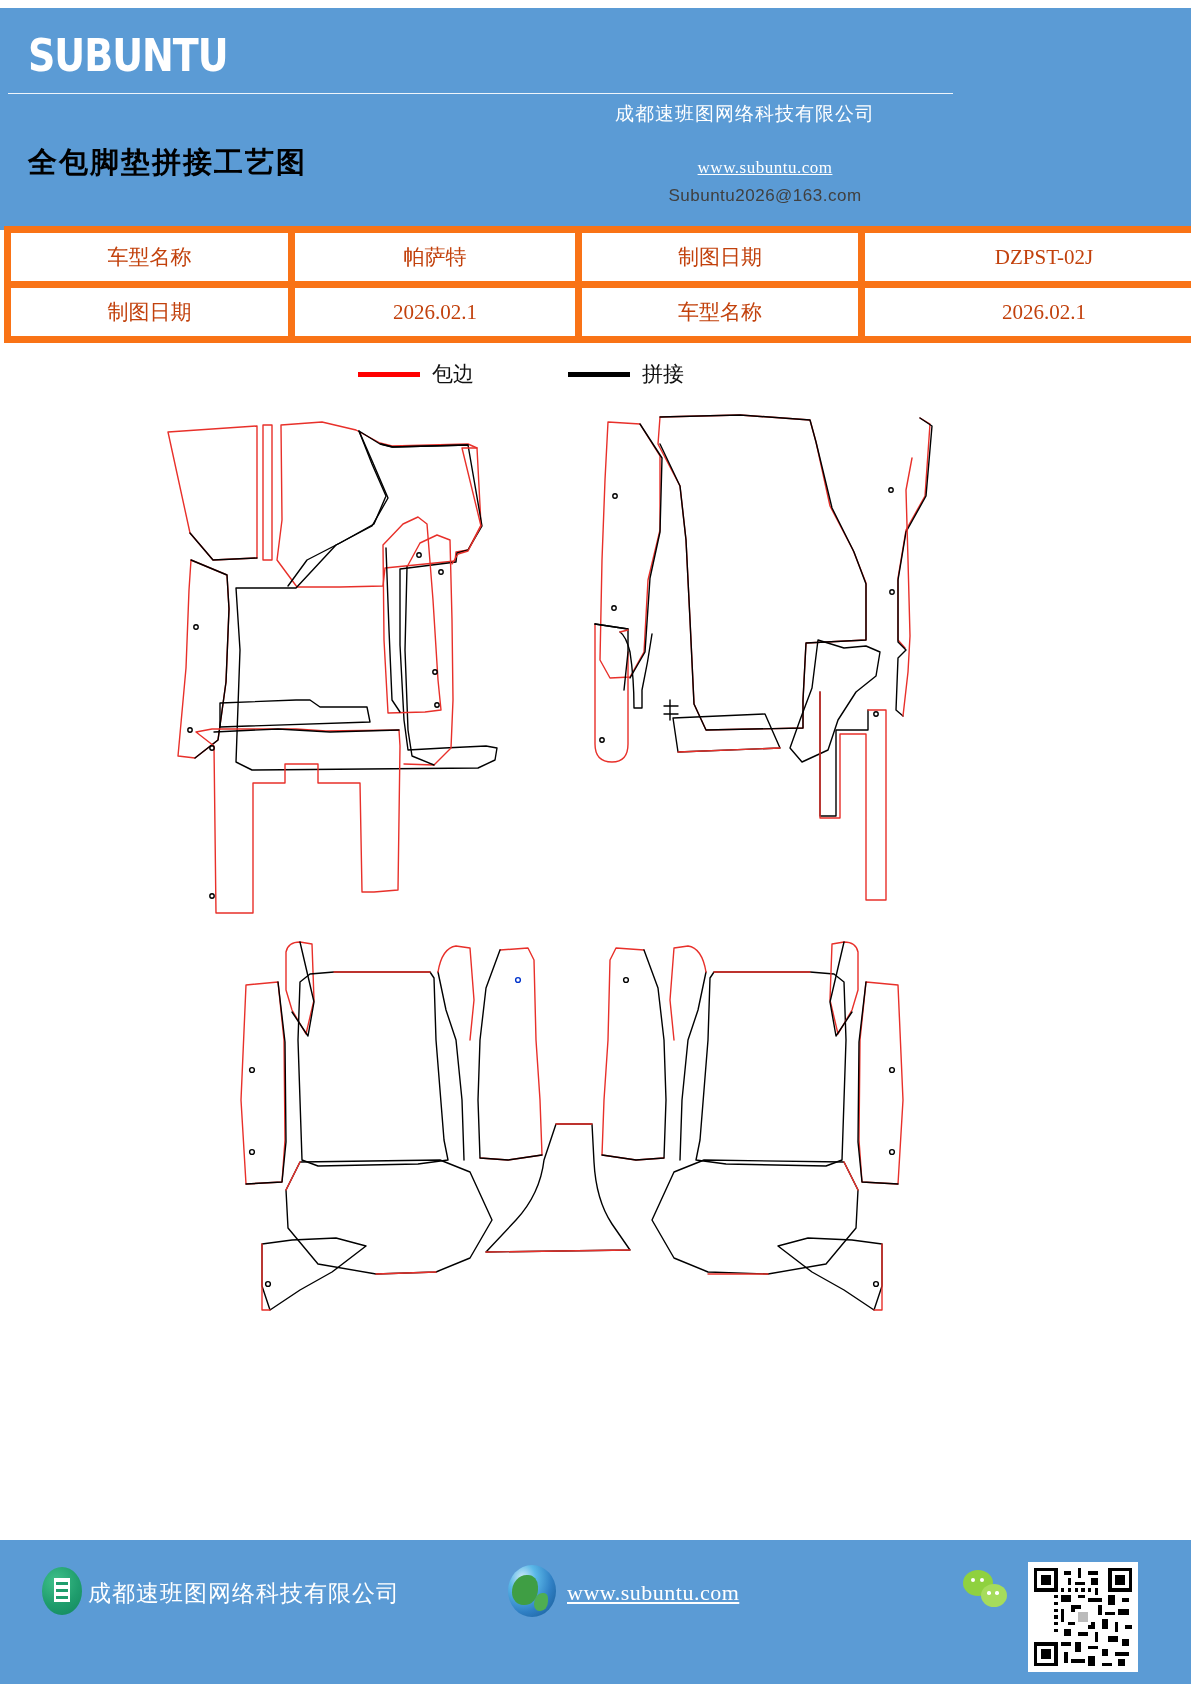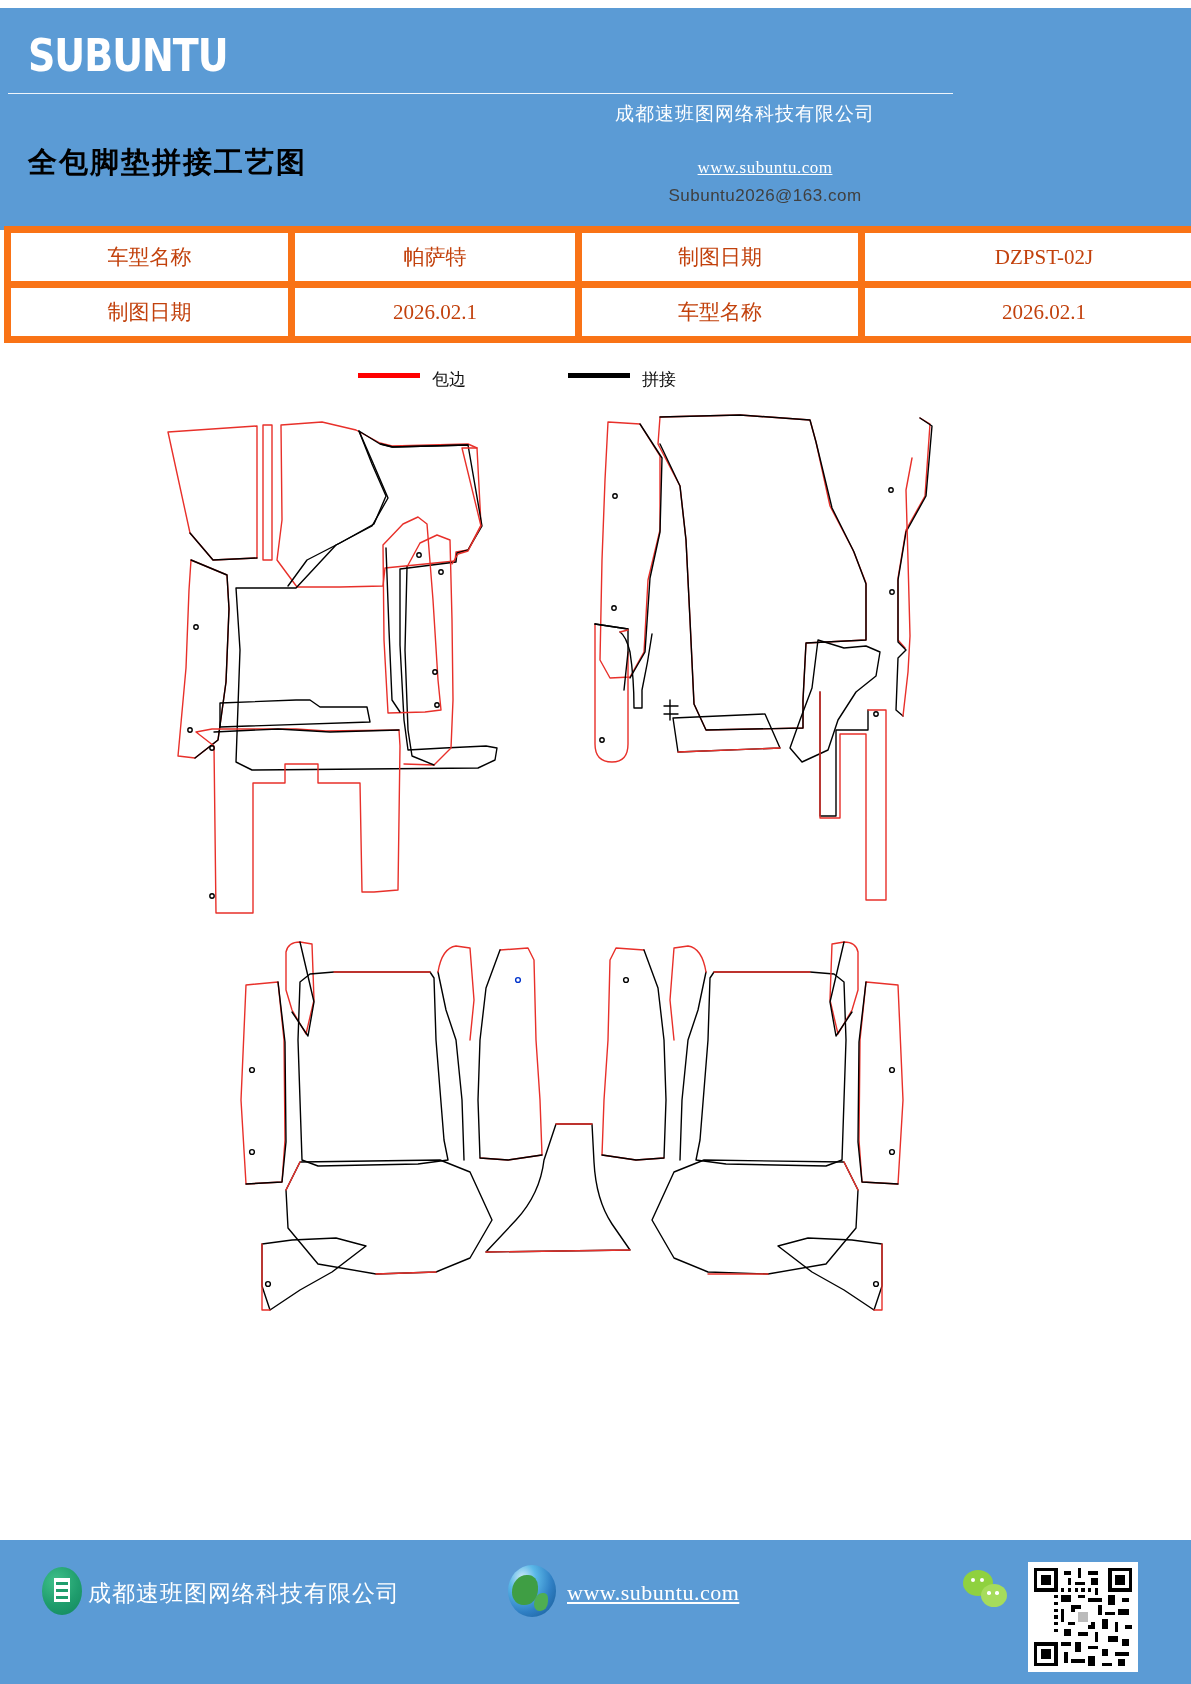--- a/index.html
+++ b/index.html
@@ -78,21 +78,21 @@
   
   .legend{
     position:absolute;left:0;top:360px;width:1191px;height:34px;
   }
   .lg-item{position:absolute;display:flex;align-items:center;gap:12px;}
   .lg1{left:358px;top:0;}
   .lg2{left:568px;top:0;justify-content:flex-end;}
   .swatch{display:inline-block;width:62px;height:5px;}
   .sw-red{background:#ff0000;}
   .sw-black{background:#000000;}
-  .lg-label{font-size:17px;color:#111;font-family:"Liberation Serif", serif;margin-top:8px;}
+  .lg-label{font-size:21px;color:#111;font-family:"Liberation Serif", serif;}
   
   .drawing{
     position:absolute;left:0;top:400px;width:1191px;height:1140px;
   }
   .drawing svg{display:block;width:1191px;height:1140px;}
   
   .footer{
     position:absolute;left:0;top:1540px;width:1191px;height:144px;
     background:#5b9bd5;
   }

